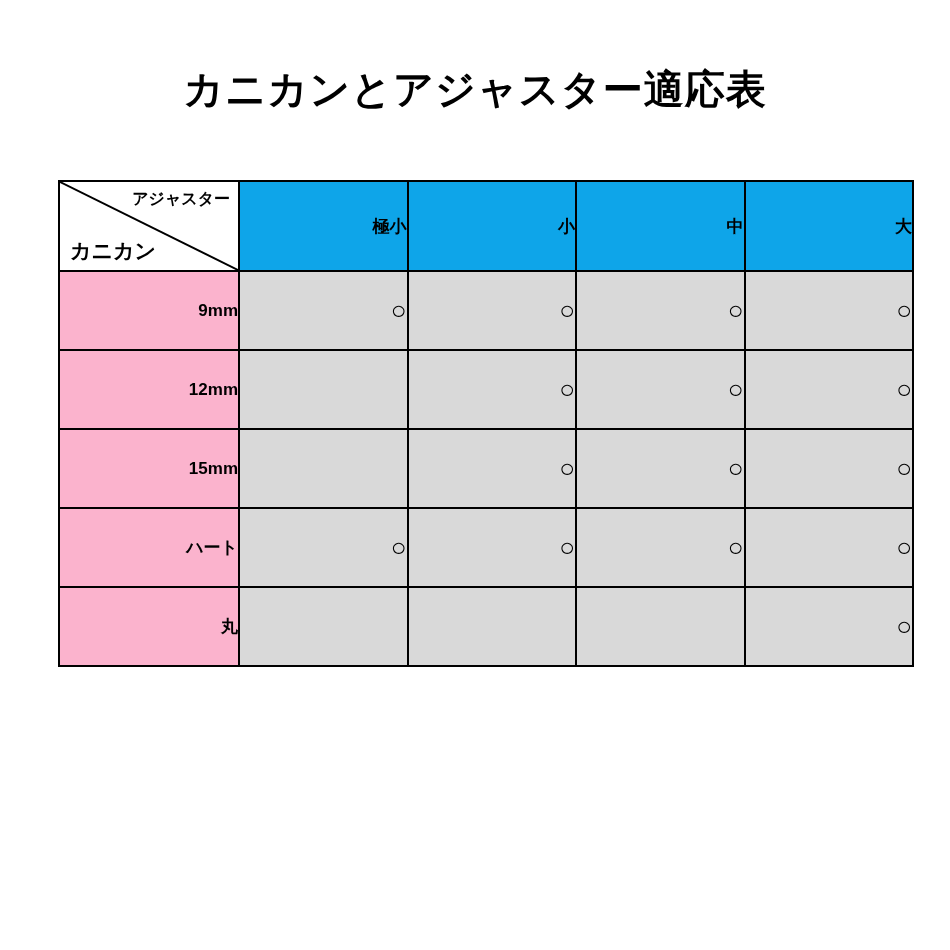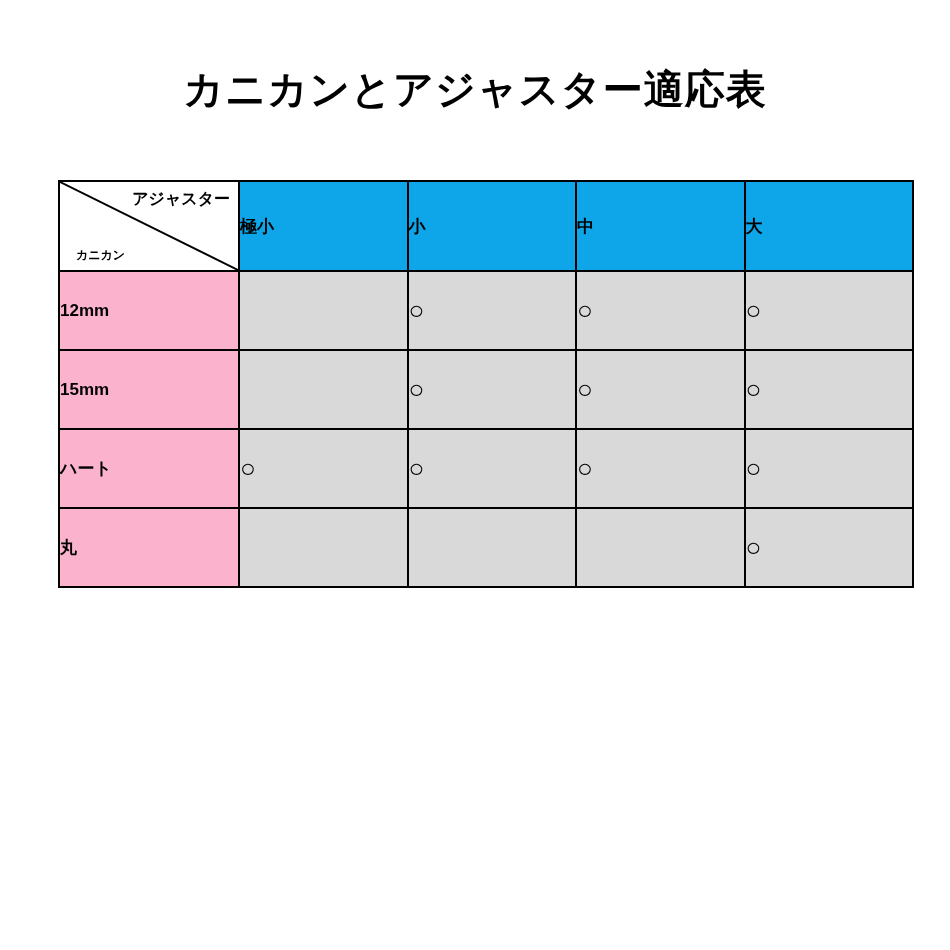--- a/index.html
+++ b/index.html
@@ -38,21 +38,21 @@
     width: 856px;
   }
   table.compat {
     border-collapse: collapse;
     width: 856px;
     table-layout: fixed;
   }
   table.compat td, table.compat th {
     border: 2px solid #000000;
     padding: 0;
-    text-align: left;
+    text-align: right;
     vertical-align: middle;
     font-size: 17px;
     font-weight: bold;
     height: 77px;
   }
   .corner-cell {
     width: 178px;
     background: #ffffff;
     position: relative;
     padding: 0;
@@ -73,22 +73,22 @@
     position: absolute;
     top: 9px;
     right: 8px;
     font-size: 16px;
     font-weight: bold;
     line-height: 1;
   }
   .corner-row-label {
     position: absolute;
     bottom: 9px;
-    left: 16px;
-    font-size: 12px;
+    left: 10px;
+    font-size: 21px;
     font-weight: bold;
     line-height: 1;
   }
   th.col-head {
     background: #0ea5e9;
     height: 88px;
     font-size: 18px;
     font-weight: bold;
   }
   td.row-head {
@@ -129,20 +129,27 @@
             </div>
           </th>
           <th class="col-head">極小</th>
           <th class="col-head">小</th>
           <th class="col-head">中</th>
           <th class="col-head">大</th>
         </tr>
       </thead>
       <tbody>
         <tr>
+          <td class="row-head">9mm</td>
+          <td class="cell"><span class="mark">○</span></td>
+          <td class="cell"><span class="mark">○</span></td>
+          <td class="cell"><span class="mark">○</span></td>
+          <td class="cell"><span class="mark">○</span></td>
+        </tr>
+        <tr>
           <td class="row-head">12mm</td>
           <td class="cell"><span class="mark"></span></td>
           <td class="cell"><span class="mark">○</span></td>
           <td class="cell"><span class="mark">○</span></td>
           <td class="cell"><span class="mark">○</span></td>
         </tr>
         <tr>
           <td class="row-head">15mm</td>
           <td class="cell"><span class="mark"></span></td>
           <td class="cell"><span class="mark">○</span></td>

